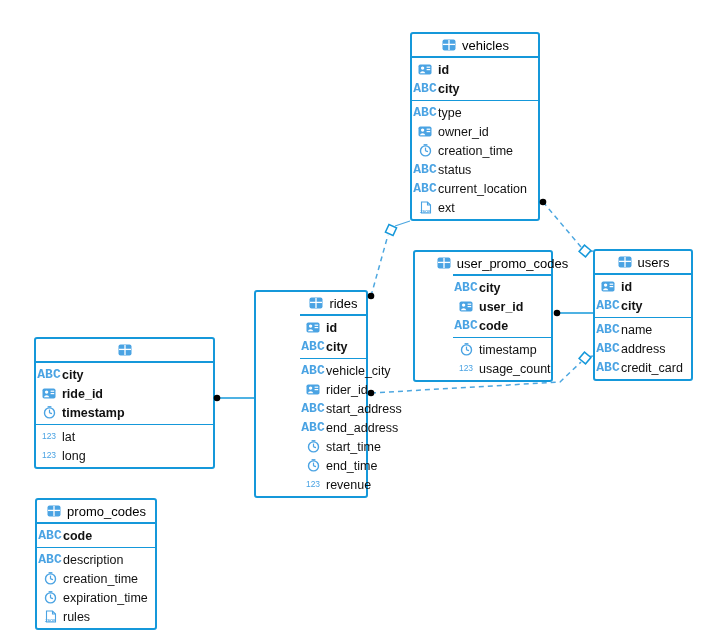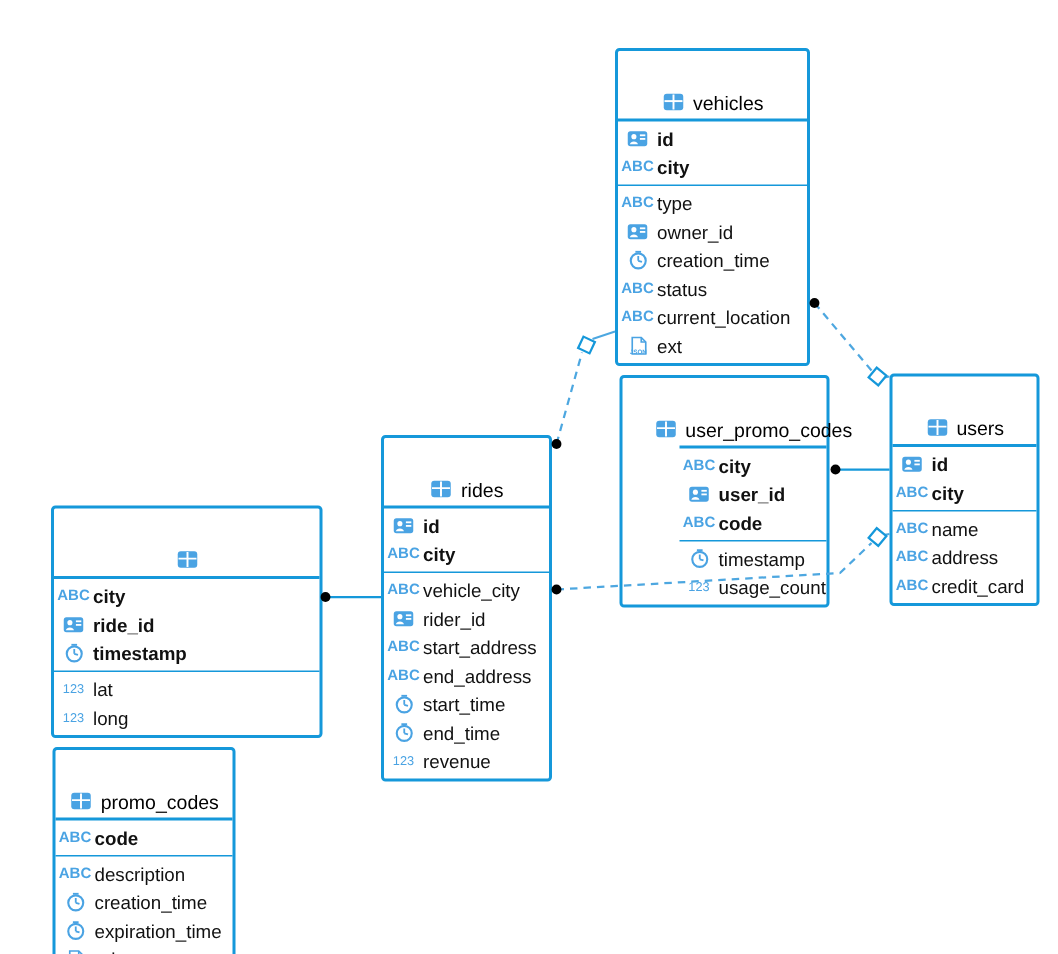--- a/index.html
+++ b/index.html
@@ -9,31 +9,31 @@
     font-family:"Liberation Sans", sans-serif; overflow:hidden;
   }
   .canvas{ position:absolute; inset:0; width:705px; height:636px; }
   .er-table{
     position:absolute; background:#fff; border:2px solid var(--accent);
     border-radius:3px; box-sizing:border-box; z-index:1;
   }
   .thead{
     display:flex; align-items:center; justify-content:center; gap:5px;
     height:22px; border-bottom:2px solid var(--accent);
-    font-size:13px; color:#000; padding:0 4px; white-space:nowrap;margin-top:23px;
+    font-size:13px; color:#000; padding:0 4px; white-space:nowrap;
   }
   .section{ padding:2px 0;text-align:right; }
   .sec-keys{ border-bottom:1.5px solid var(--accent); }
   .col-row{
     display:flex; align-items:center; gap:5px; height:19px;
     padding:0 4px 0 5px; font-size:12.5px; color:var(--text); white-space:nowrap;
   }
   .col-row.key{ font-weight:bold; }
   .icon-box{ flex:0 0 16px; width:16px; display:flex; justify-content:center; align-items:center; }
-  .abc-glyph{ font-size:10px; font-weight:bold; color:var(--iconblue); line-height:1; }
+  .abc-glyph{ font-size:13px; font-weight:bold; color:var(--iconblue); line-height:1;font-family:Liberation Mono, monospace; }
   .num-glyph{ font-size:8.5px; font-weight:normal; color:var(--iconblue); line-height:1; }
   svg.overlay{ position:absolute; inset:0; z-index:5; pointer-events:none; }
 </style>
 </head>
 <body>
 
 <div class="canvas" id="diagram-canvas">
     <div class="er-table" style="left: 410px; top: 32px; width: 130px;">
       <div class="thead">
         <span class="icon-box">
@@ -221,21 +221,21 @@
           <span>address</span>
         </div>
         <div class="col-row">
           <span class="icon-box">
             <span class="abc-glyph">ABC</span>
           </span>
           <span>credit_card</span>
         </div>
       </div>
     </div>
-    <div class="er-table" style="left: 254px; top: 290px; width: 114px;">
+    <div class="er-table" style="left: 254px; top: 290px; width: 114px; padding-left: 44px;">
       <div class="thead">
         <span class="icon-box">
           <svg width="14" height="12" viewBox="0 0 14 12">
             <rect x="0.5" y="0.5" width="13" height="11" rx="2" fill="#4aa3e3"></rect>
             <line x1="1" y1="5.4" x2="13" y2="5.4" stroke="#fff" stroke-width="1.3"></line>
             <line x1="7" y1="1" x2="7" y2="11" stroke="#fff" stroke-width="1.3"></line>
           </svg>
         </span>
         <span>rides</span>
       </div>

